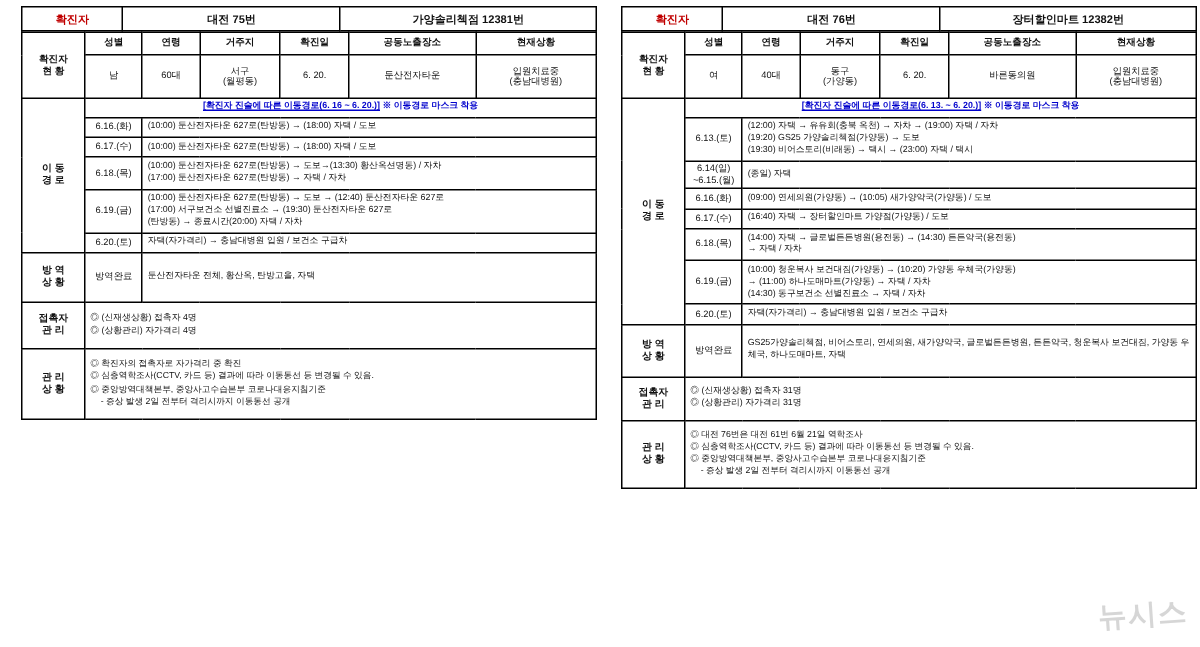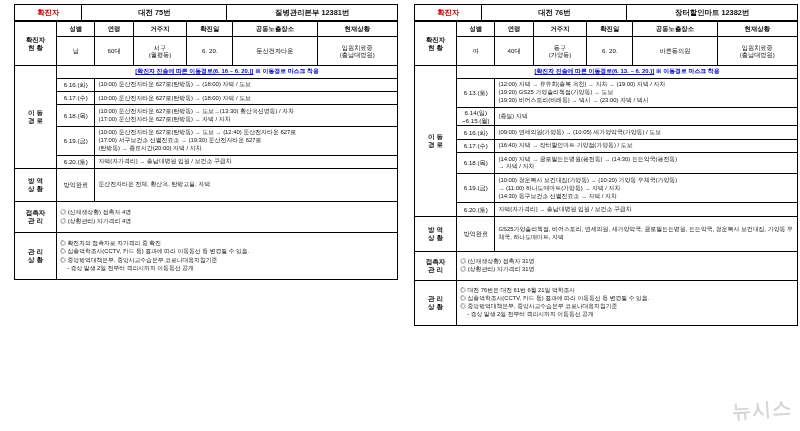--- a/index.html
+++ b/index.html
@@ -129,21 +129,21 @@
 
 <div class="page">
 
   <div class="panel">
 
     <table class="hdr-table">
       <tbody>
           <tr>
         <td style="width:17%" class="hdr-red">확진자</td>
         <td style="width:38%">대전 75번</td>
-        <td style="width:45%">질병관리본부 12381번</td>
+        <td style="width:45%">가양솔리첵점 12381번</td>
       </tr>
     </tbody>
       </table>
 
     <table>
       <colgroup>
         <col style="width:11%">
           <col style="width:10%">
           <col style="width:10%">
           <col style="width:14%">

